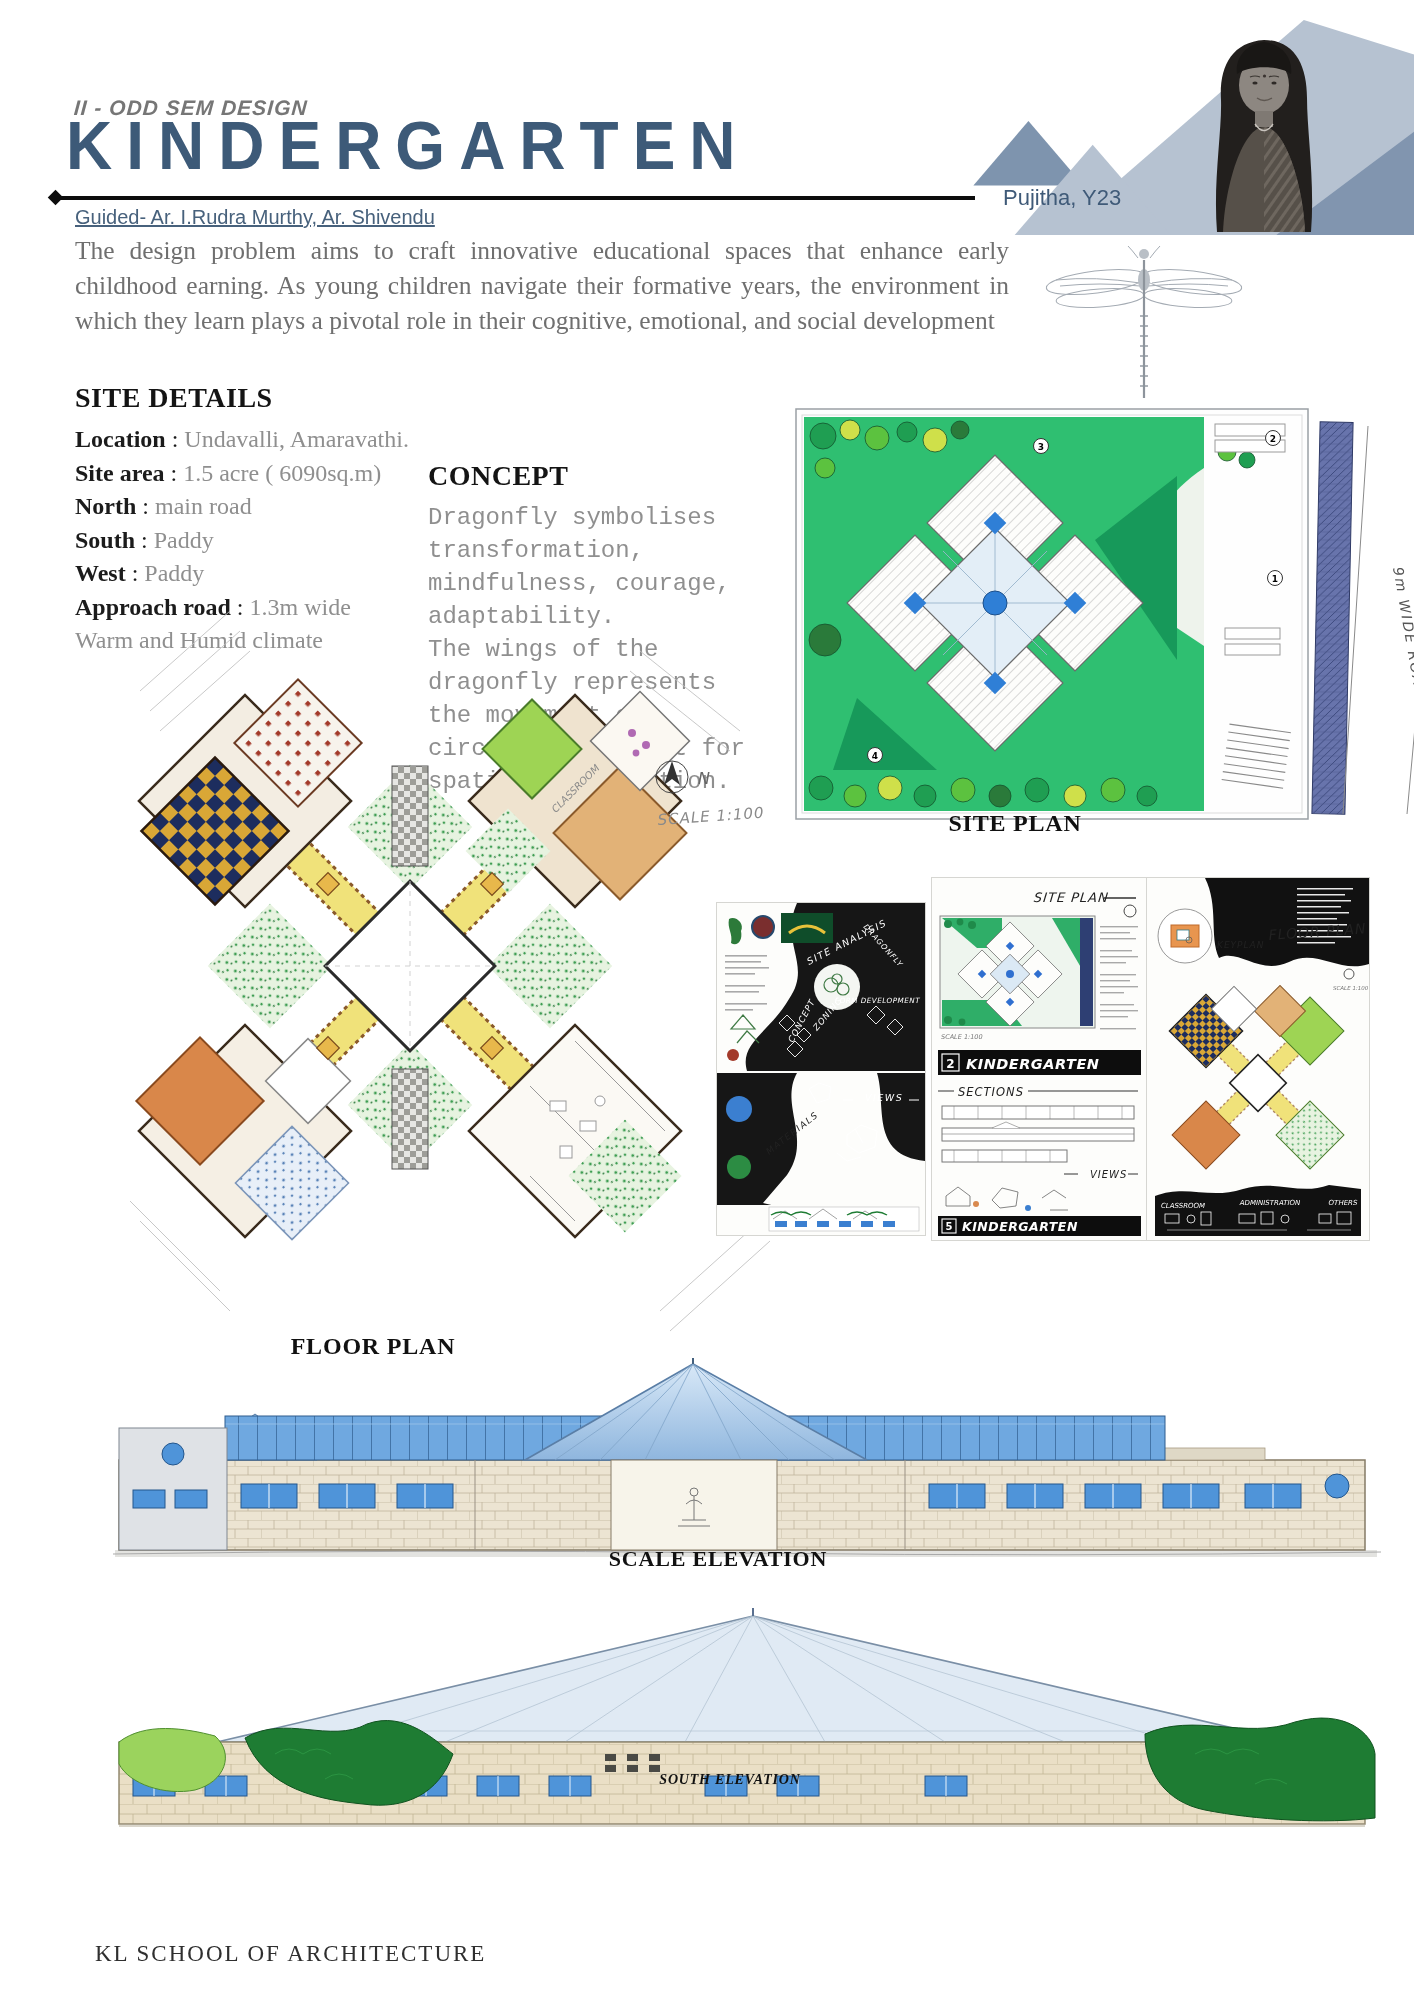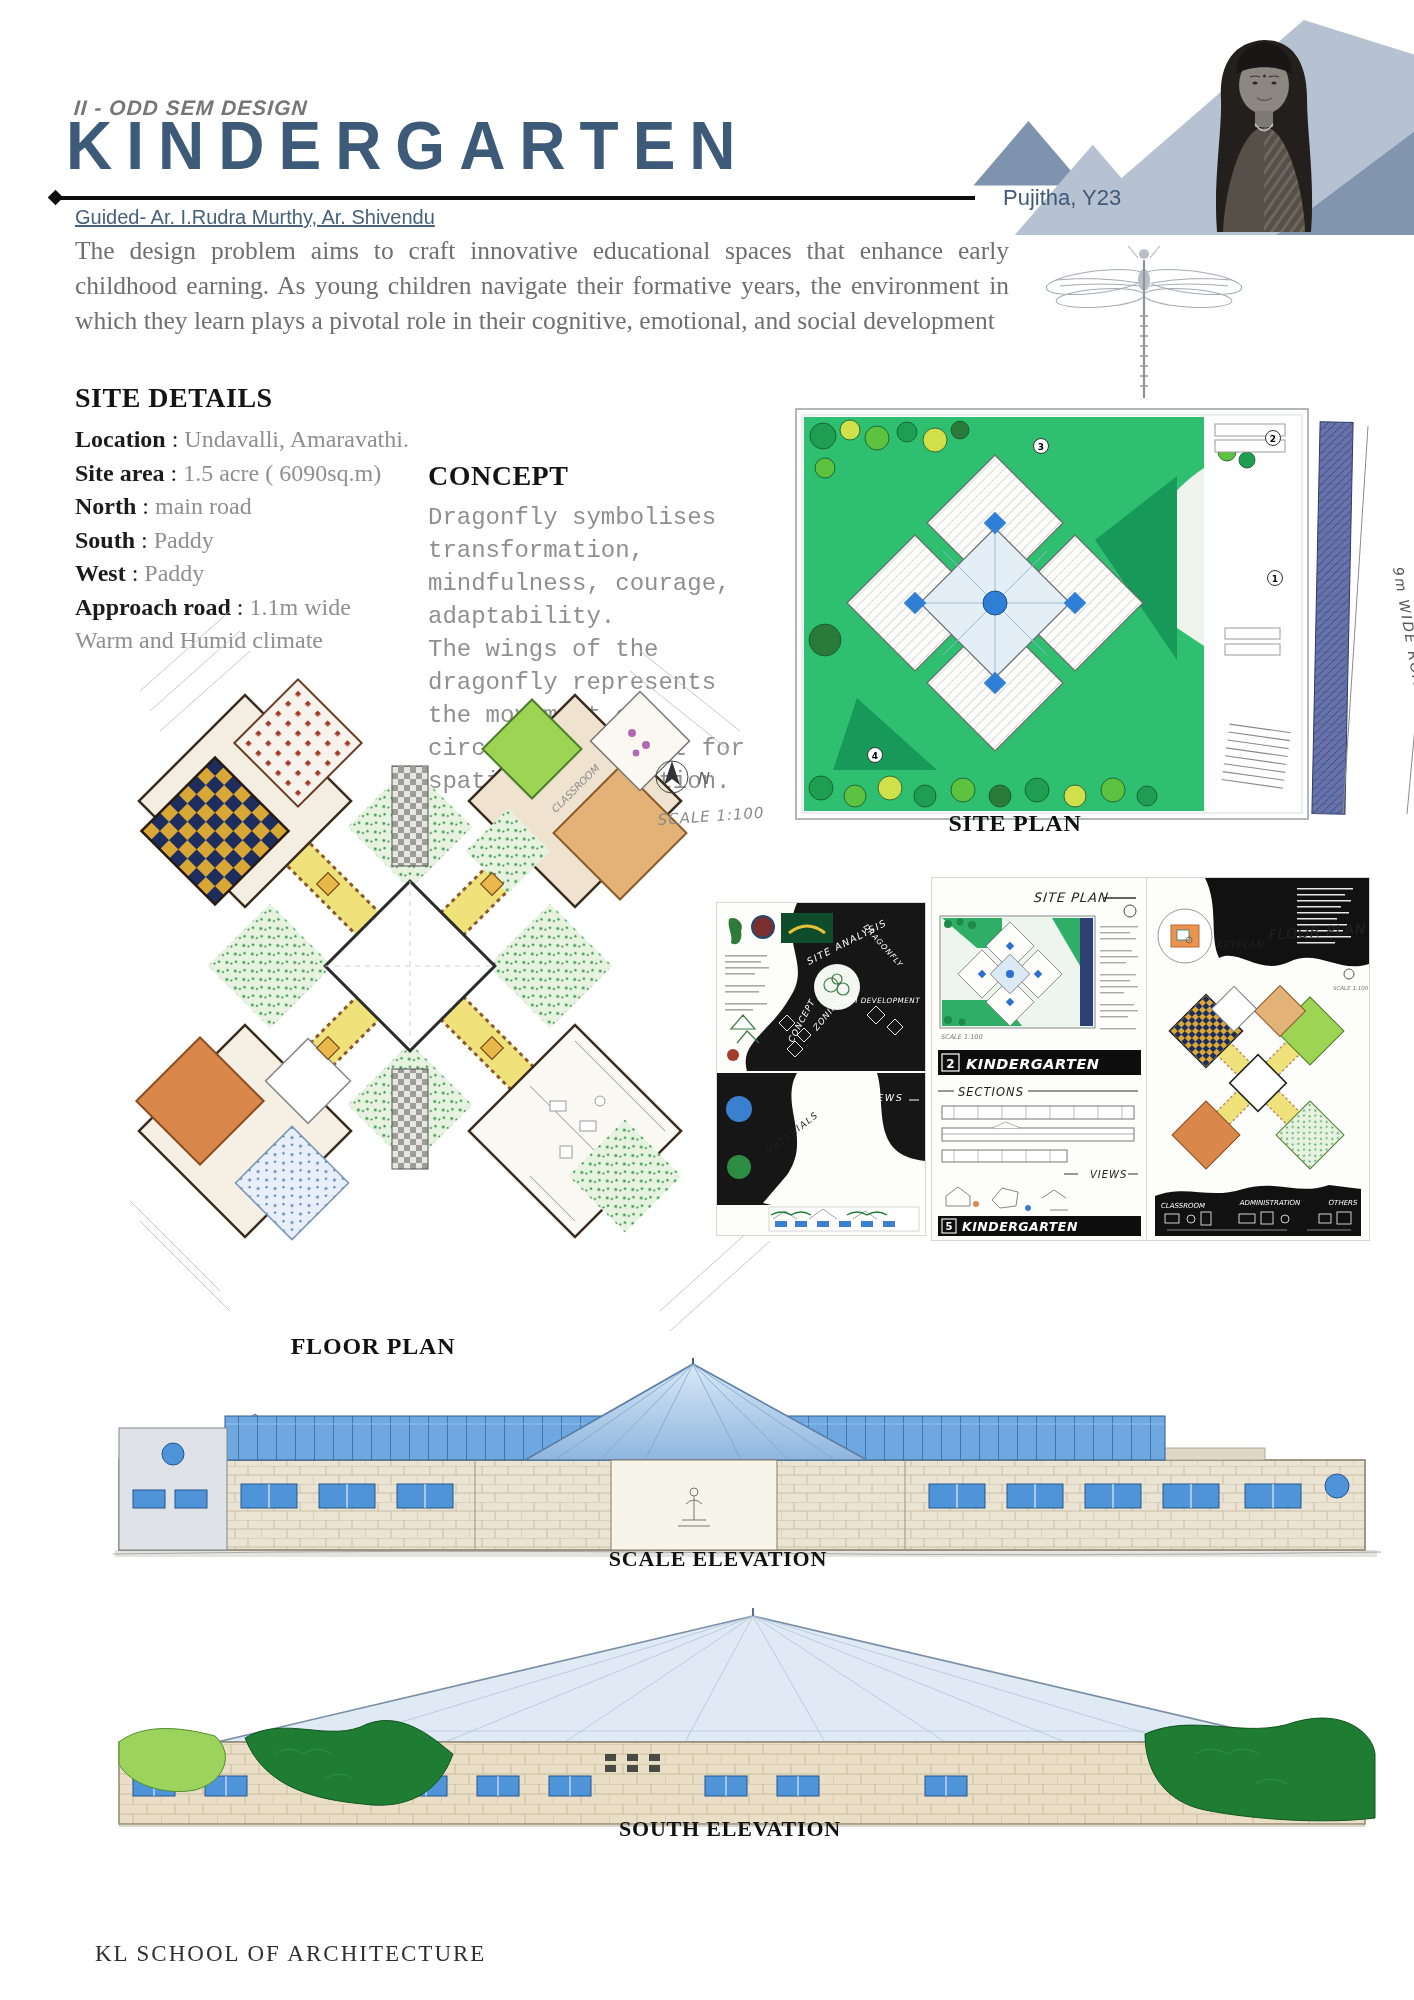--- a/index.html
+++ b/index.html
@@ -47,21 +47,21 @@
   .fig{position:absolute;}
   .fig svg{display:block;width:100%;height:100%;}
   .site-plan{left:755px;top:392px;width:655px;height:415px;}
   .floor-plan{left:40px;top:565px;width:740px;height:765px;}
   .east-elev{left:65px;top:1342px;width:1285px;height:205px;}
   .south-elev{left:65px;top:1588px;width:1285px;height:245px;}
   .fig-caption{position:absolute;font-weight:700;font-size:24px;color:#111;letter-spacing:.8px;text-align:center;}
   .cap-site{left:755px;top:810px;width:520px;}
   .cap-floor{left:123px;top:1333px;width:500px;}
   .cap-east{left:468px;top:1546px;width:500px;font-size:22px;}
-  .cap-south{left:480px;top:1816px;width:500px;font-size:22px;}
+  .cap-south{left:480px;top:1772px;width:500px;font-size:14px;font-style:italic;}
 
   
   .board{position:absolute;background:#fdfdfb;box-shadow:0 0 0 1px #d6d6d2;}
   .board svg{display:block;width:100%;height:100%;}
   .board1{left:717px;top:903px;width:208px;height:332px;}
   .board2{left:932px;top:878px;width:215px;height:362px;}
   .board3{left:1147px;top:878px;width:222px;height:362px;}
   .hand{font-family:"DejaVu Sans",sans-serif;font-style:italic;}
 
   .footer{left:95px;top:1941px;font-size:23px;letter-spacing:2px;color:#2f2f2f;}
@@ -132,21 +132,21 @@
     </g>
   </svg>
 
   <section class="abs site-details">
     <h2>SITE DETAILS</h2>
     <div class="sd-row"><span class="lbl">Location</span><span class="val">Undavalli, Amaravathi.</span></div>
     <div class="sd-row"><span class="lbl">Site area</span><span class="val">1.5 acre ( 6090sq.m)</span></div>
     <div class="sd-row"><span class="lbl">North</span><span class="val">main road</span></div>
     <div class="sd-row"><span class="lbl">South</span><span class="val">Paddy</span></div>
     <div class="sd-row"><span class="lbl">West</span><span class="val">Paddy</span></div>
-    <div class="sd-row"><span class="lbl">Approach road</span><span class="val">1.1m wide</span></div>
+    <div class="sd-row"><span class="lbl">Approach road</span><span class="val">1.3m wide</span></div>
     <div class="sd-climate">Warm and Humid climate</div>
   </section>
 
   <section class="abs concept">
     <h2>CONCEPT</h2>
     <p>Dragonfly symbolises transformation, mindfulness, courage, adaptability.
 The wings of the dragonfly represents the movement of circulation, great for spatial organisation.</p>
   </section>
 
   <figure class="fig site-plan">

